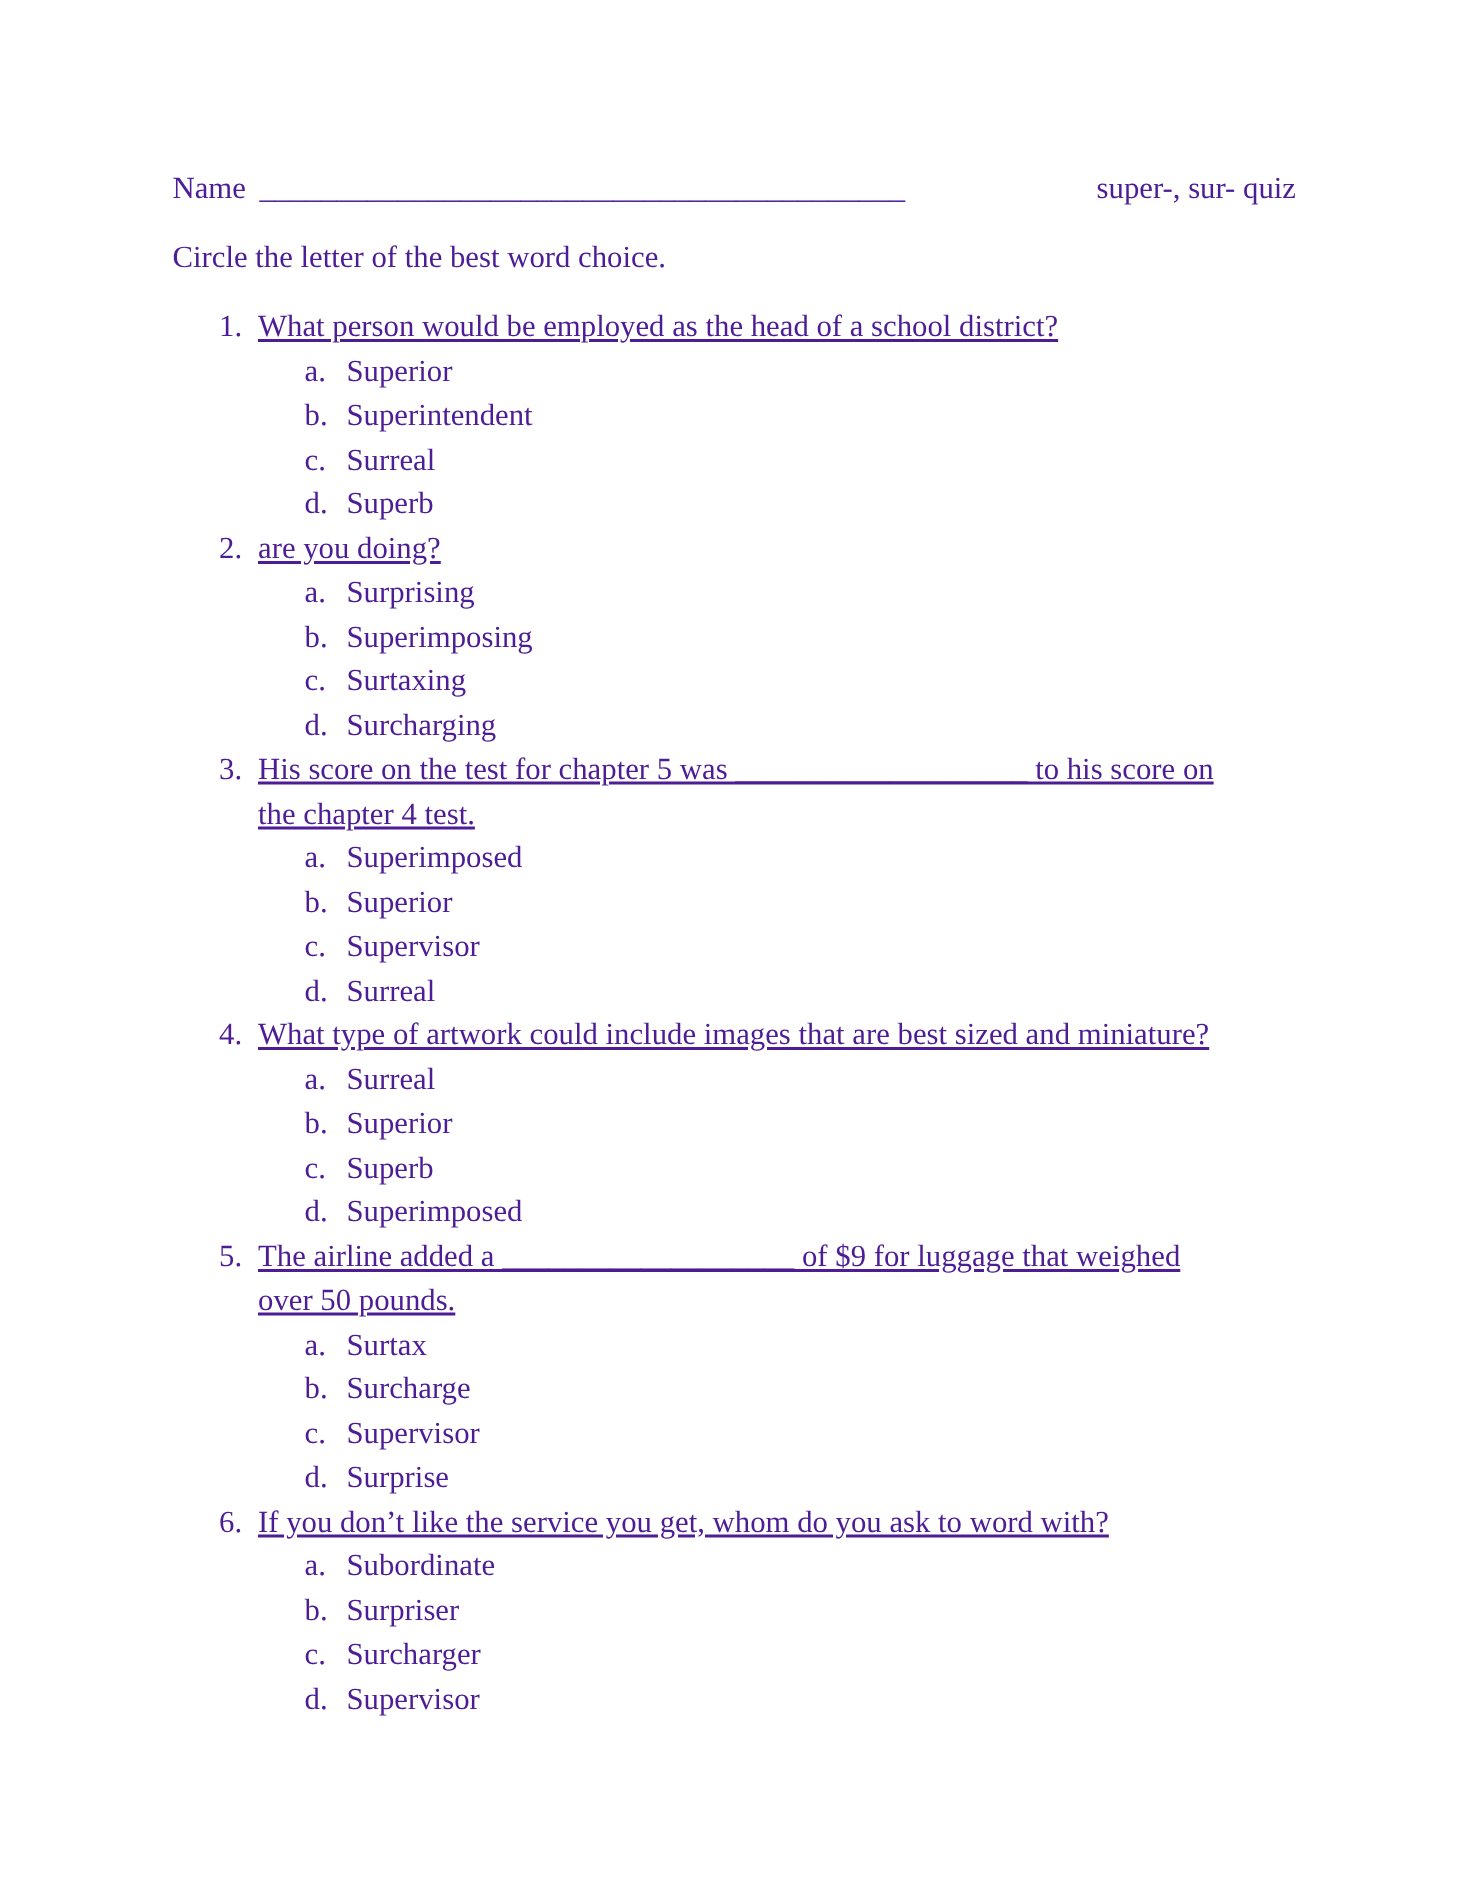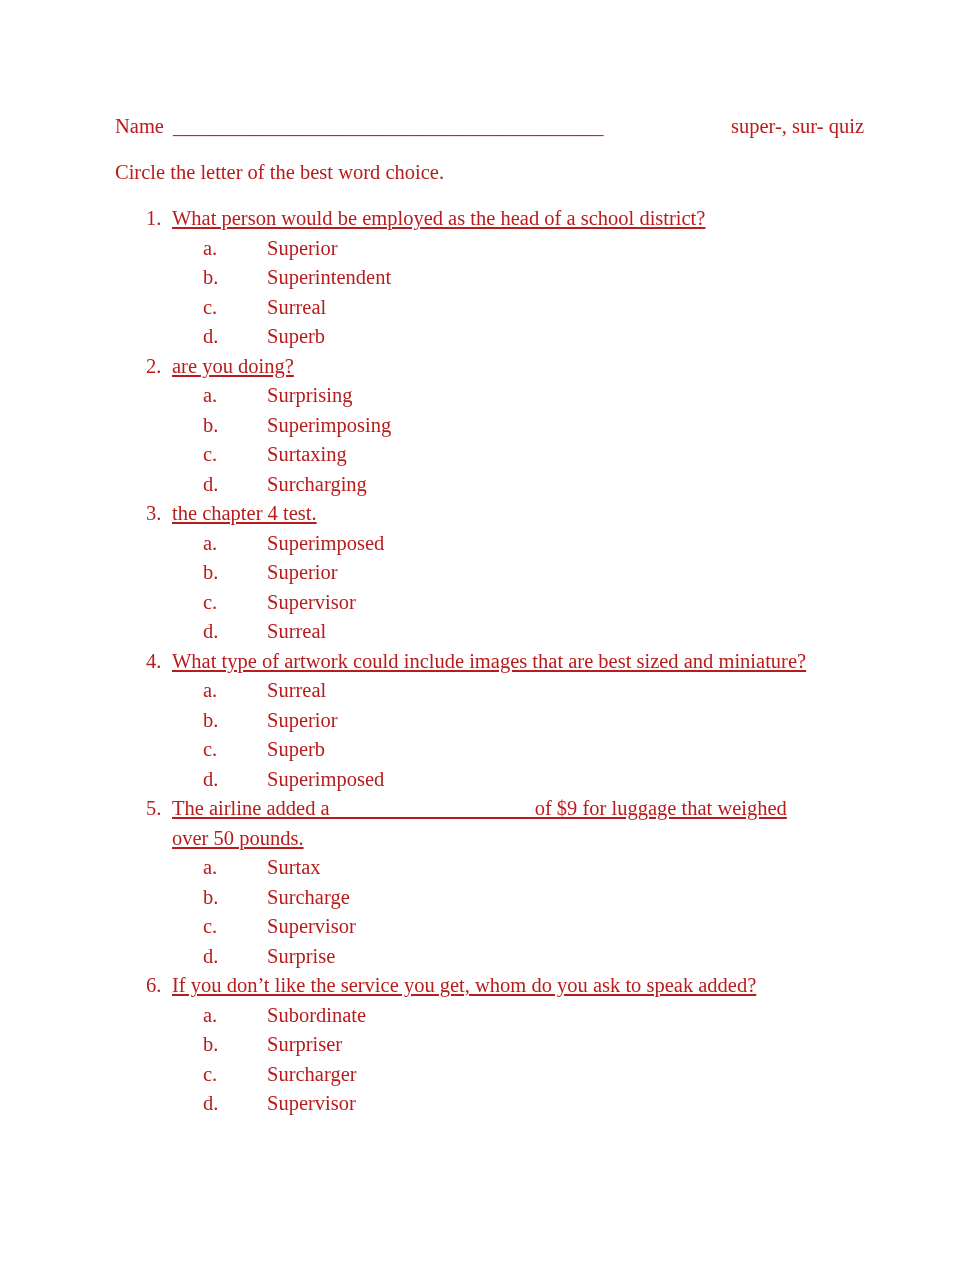--- a/index.html
+++ b/index.html
@@ -2,21 +2,21 @@
 <html><head>
 <meta charset="utf-8">
 <style>
   html, body { margin: 0; padding: 0; background: #ffffff; }
   .page {
     position: relative;
     width: 979px;
     height: 1266px;
     box-sizing: border-box;
     background: #ffffff;
-    color: #b91c1c;
+    color: #4c1d95;
     font-family: "Liberation Serif", "DejaVu Serif", serif;
     font-size: 20.5px;
     line-height: 29.5px;
     padding: 112px 115px 0 115px;
     overflow: hidden;
   }
   .header-line {
     display: flex;
     justify-content: space-between;
     align-items: baseline;
@@ -24,21 +24,21 @@
   }
   .name-group { white-space: pre; }
   .name-blank { margin-left: 9px; letter-spacing: 0; }
   .instruction { margin: 16.5px 0 16.5px 0; white-space: pre; }
   .q-row { display: flex; }
   .q-num { flex: none; width: 26px; margin-left: 31px; }
   .q-body { flex: 1; min-width: 0; }
   .q-line { white-space: pre; text-decoration: underline; }
   .c-row { display: flex; }
   .c-letter { flex: none; width: 28px; margin-left: 31px; }
-  .c-text { white-space: pre; margin-left: 36px; }
+  .c-text { white-space: pre; }
 </style>
 </head>
 <body>
 
 <div class="page">
   <div class="header-line">
     <span class="name-group"><span>Name</span><span class="name-blank">__________________________________________</span></span>
     <span>super-, sur- quiz</span>
   </div>
 
@@ -85,20 +85,21 @@
           </div>
           <div class="c-row">
             <span class="c-letter">d.</span>
             <span class="c-text">Surcharging</span>
           </div>
         </div>
       </div>
       <div class="q-row">
         <span class="q-num">3.</span>
         <div class="q-body">
+          <div class="q-line">His score on the test for chapter 5 was ___________________ to his score on</div>
           <div class="q-line">the chapter 4 test.</div>
           <div class="c-row">
             <span class="c-letter">a.</span>
             <span class="c-text">Superimposed</span>
           </div>
           <div class="c-row">
             <span class="c-letter">b.</span>
             <span class="c-text">Superior</span>
           </div>
           <div class="c-row">
@@ -152,21 +153,21 @@
           </div>
           <div class="c-row">
             <span class="c-letter">d.</span>
             <span class="c-text">Surprise</span>
           </div>
         </div>
       </div>
       <div class="q-row">
         <span class="q-num">6.</span>
         <div class="q-body">
-          <div class="q-line">If you don’t like the service you get, whom do you ask to speak added?</div>
+          <div class="q-line">If you don’t like the service you get, whom do you ask to word with?</div>
           <div class="c-row">
             <span class="c-letter">a.</span>
             <span class="c-text">Subordinate</span>
           </div>
           <div class="c-row">
             <span class="c-letter">b.</span>
             <span class="c-text">Surpriser</span>
           </div>
           <div class="c-row">
             <span class="c-letter">c.</span>

